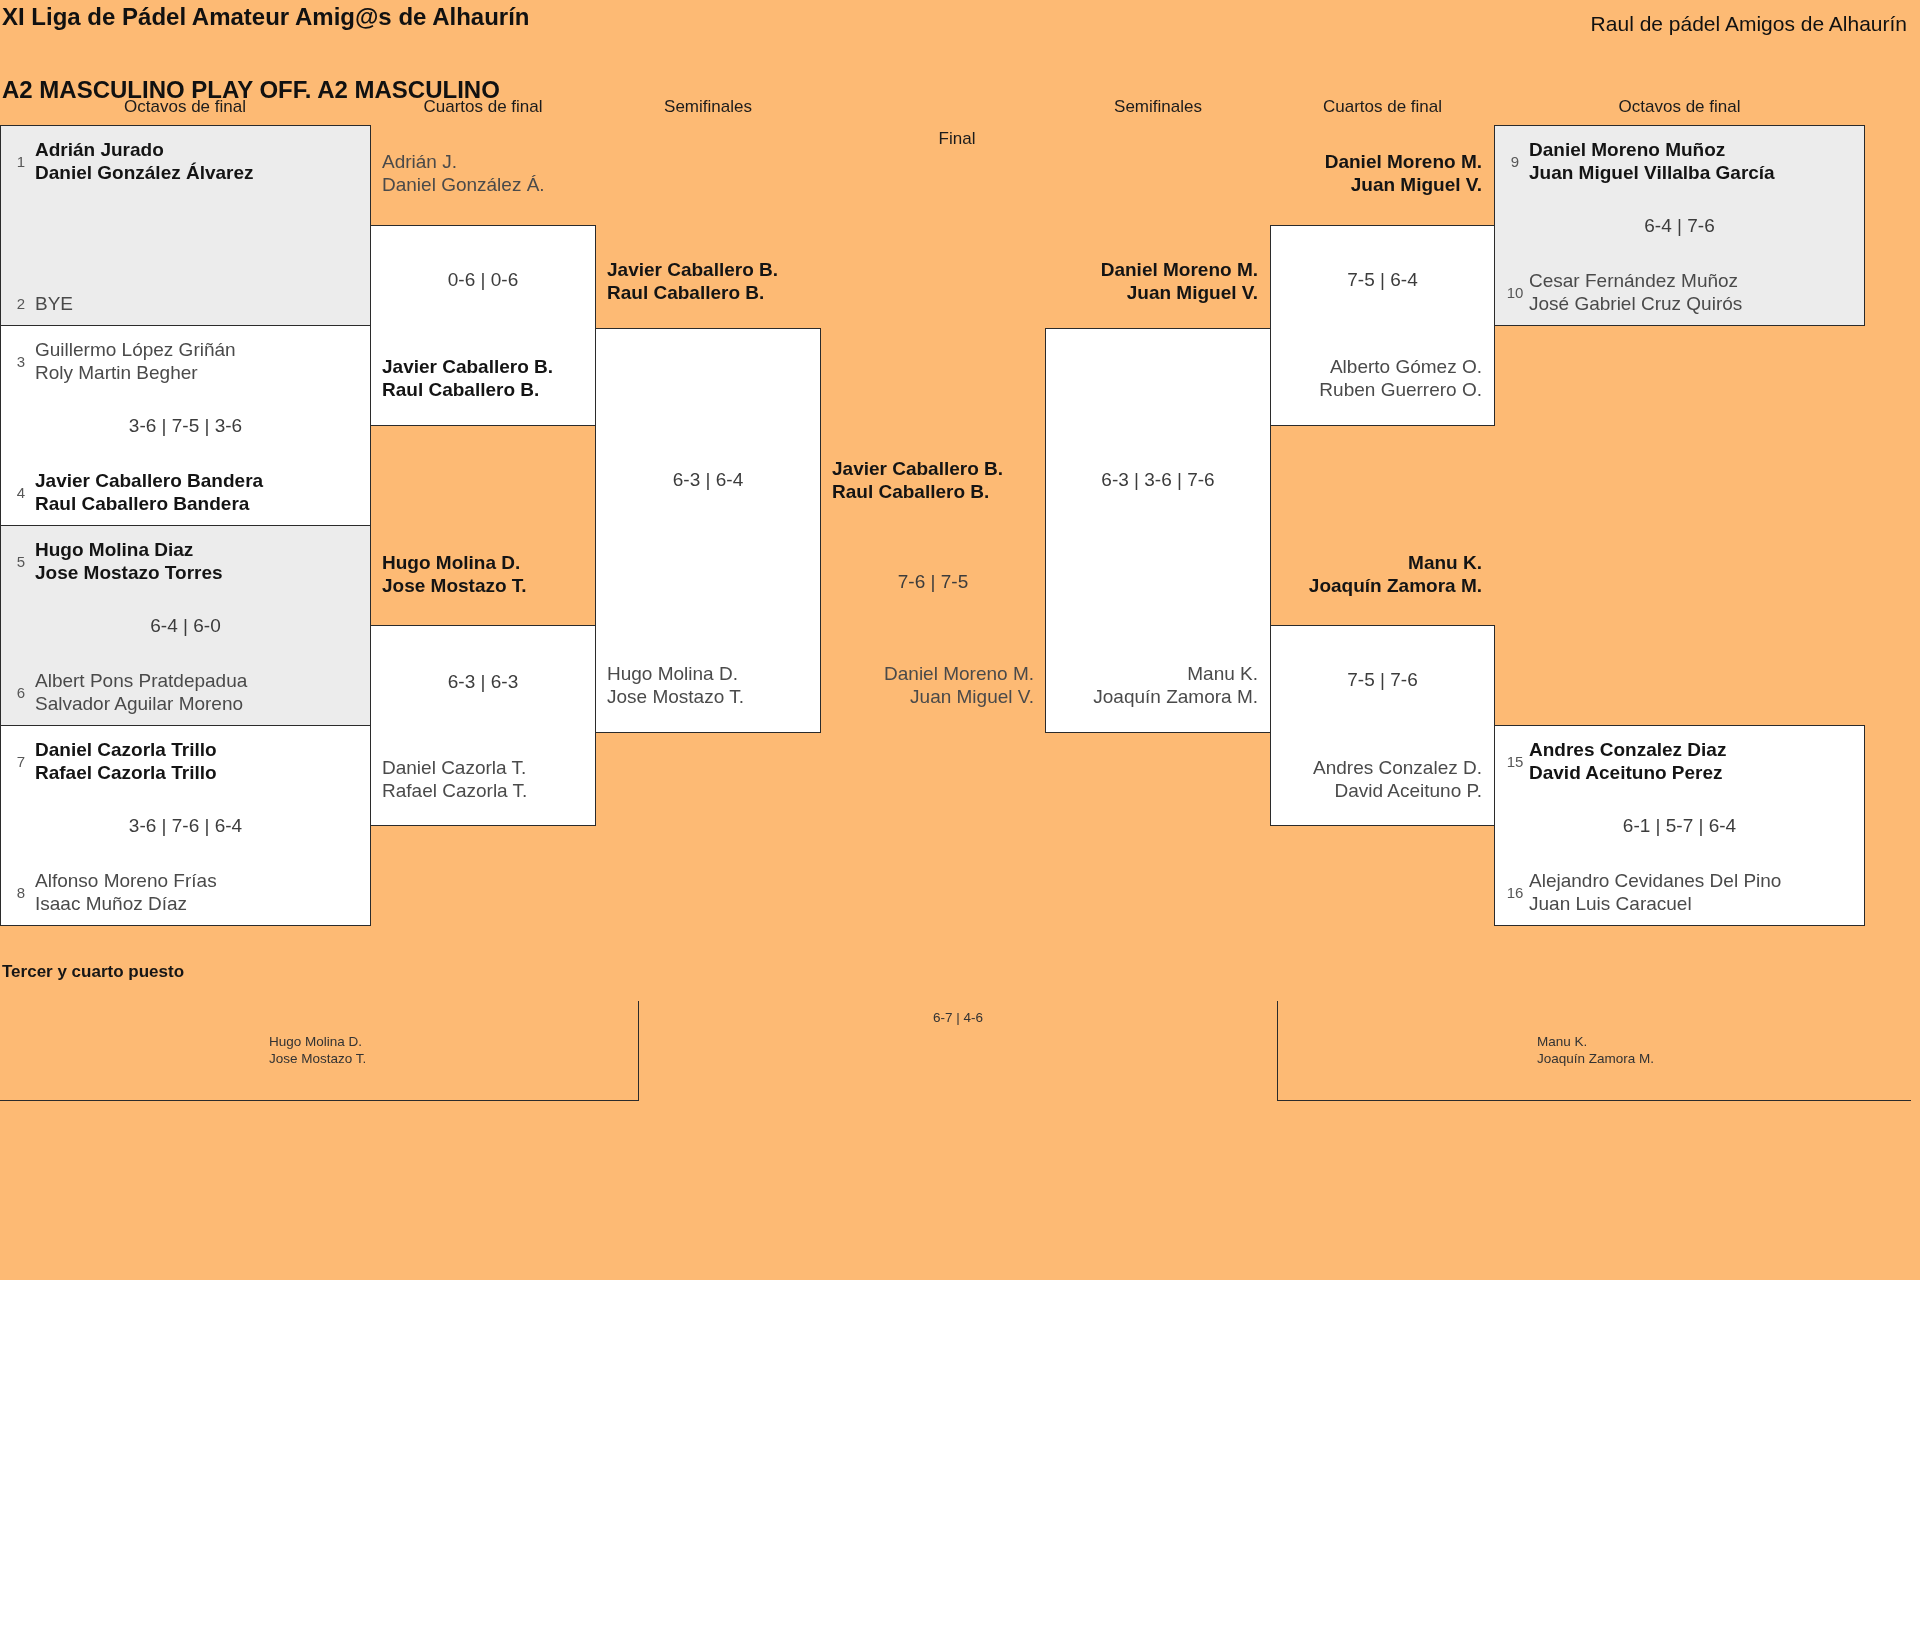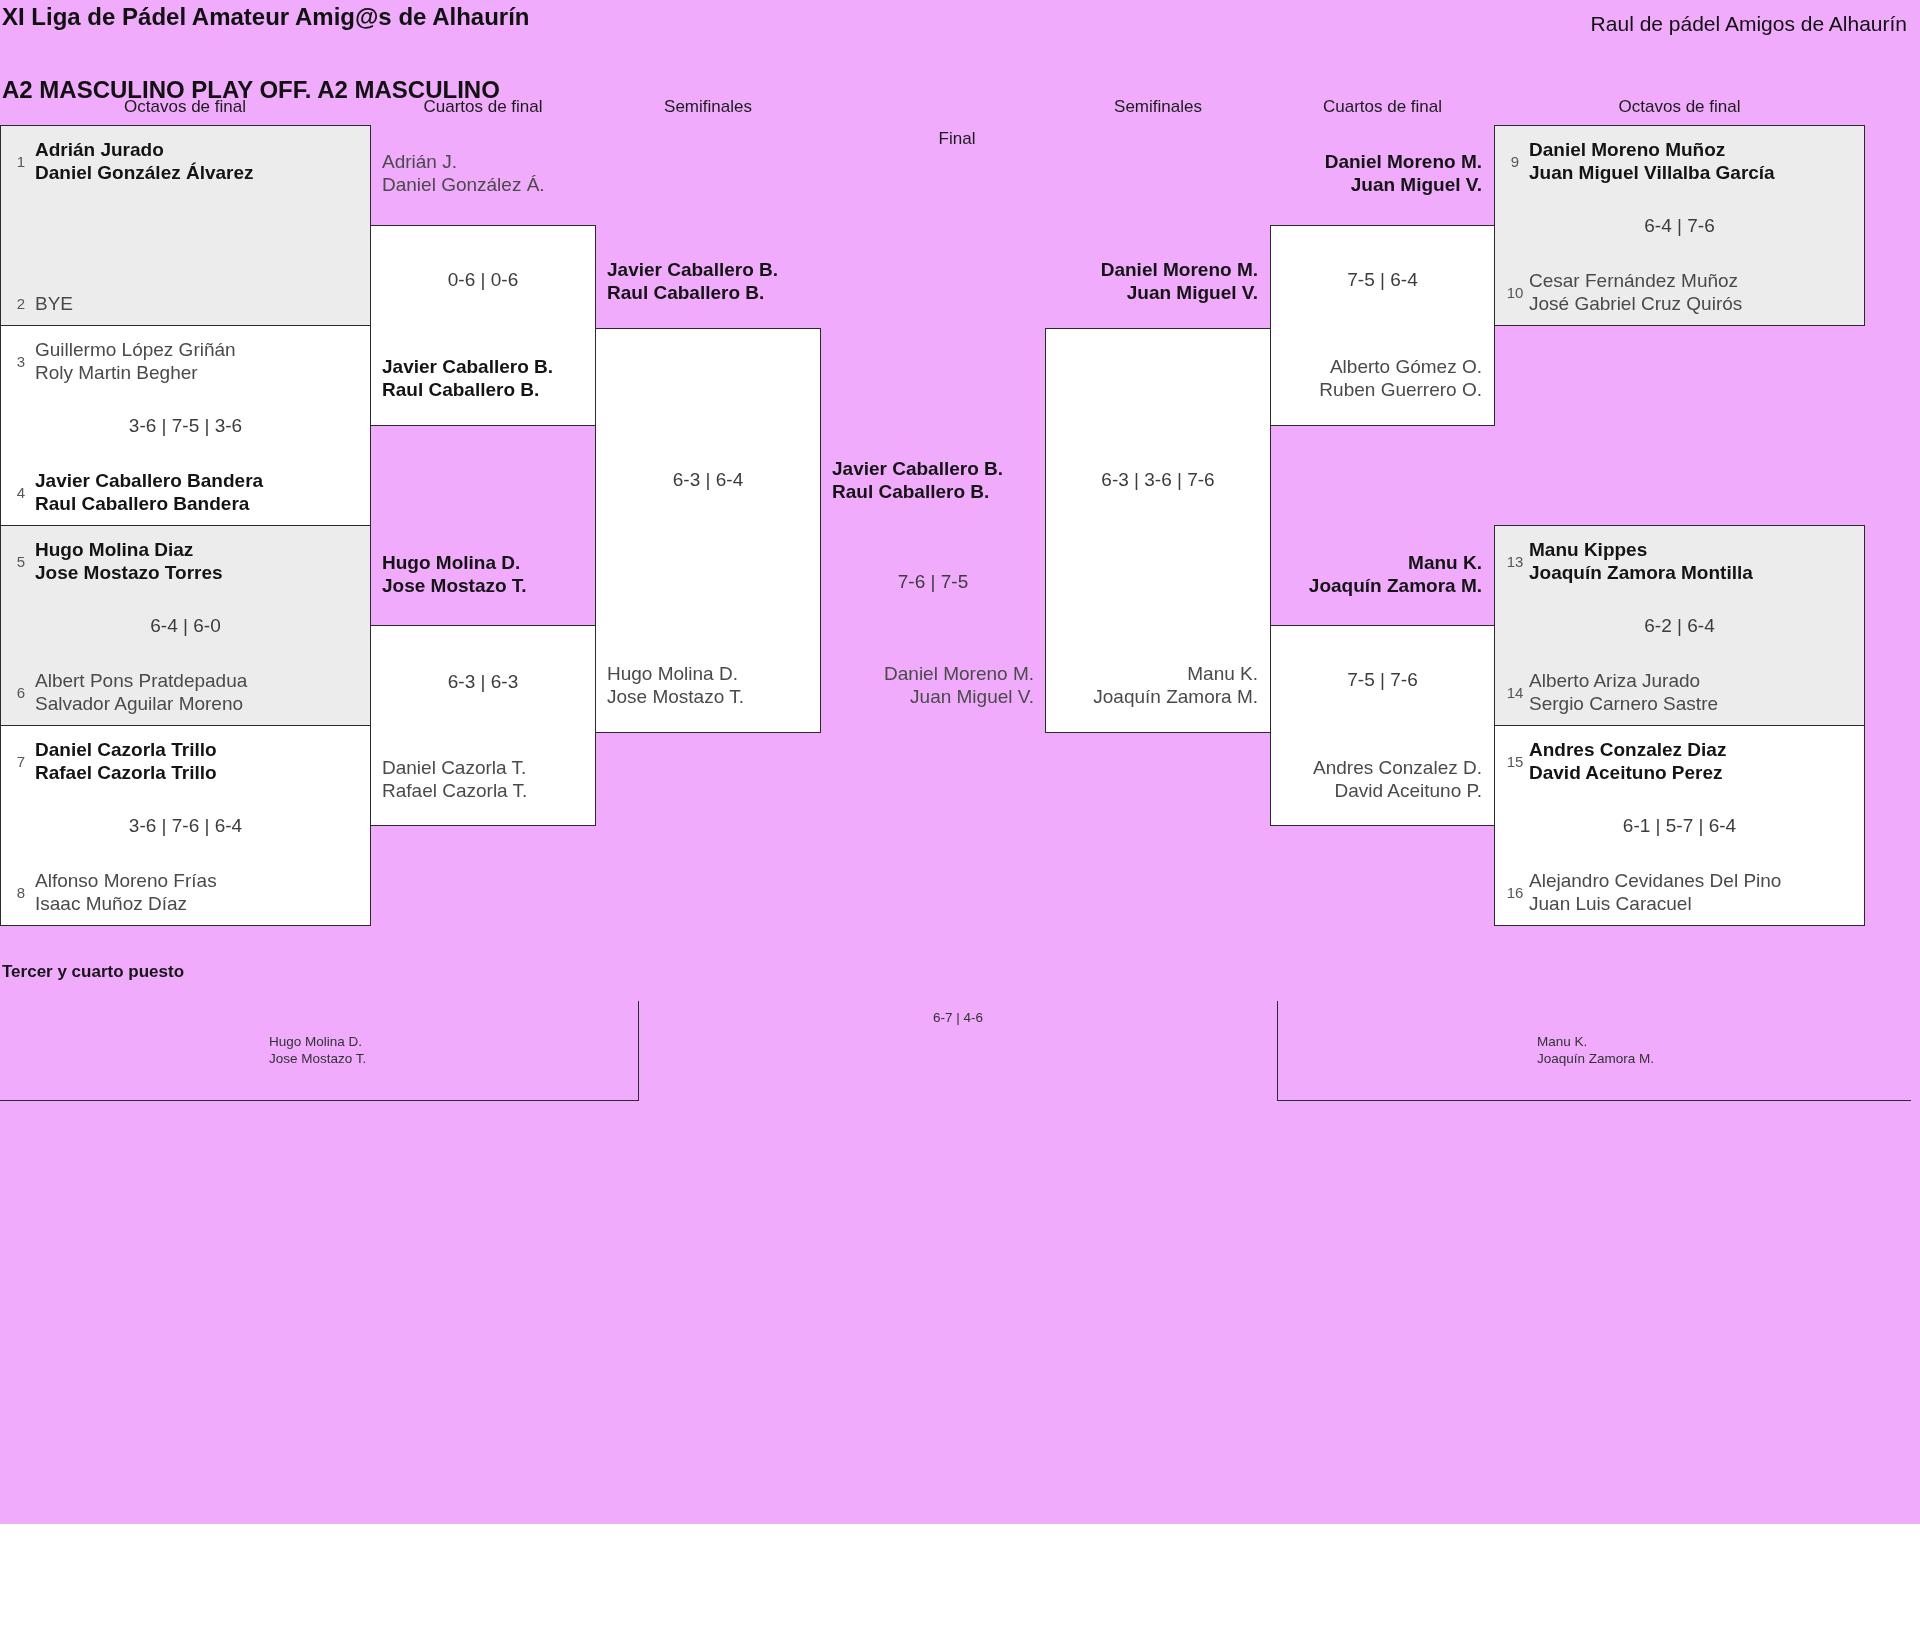--- a/index.html
+++ b/index.html
@@ -1,17 +1,17 @@
 <!DOCTYPE html>
 <html lang="es"><head>
 <meta charset="utf-8">
 <style>
   html,body { margin:0; padding:0; background:#fff; }
   body { font-family:"Liberation Sans", sans-serif; color:#1e1e1e; }
-  .page { position:relative; width:1920px; height:1524px; background:#f0abfc; overflow:hidden; }
+  .page { position:relative; width:1920px; height:1280px; background:#fdba74; overflow:hidden; }
 
   .title { position:absolute; left:2px; font-size:24px; font-weight:700; color:#111; white-space:nowrap; }
   .title-right { position:absolute; right:13px; top:12px; font-size:21px; font-weight:400; color:#111; white-space:nowrap; }
 
   .round-header { position:absolute; top:97px; font-size:17px; font-weight:500; color:#1c1c1c; text-align:center; }
 
   .box { position:absolute; border:1px solid #2b2b2b; box-sizing:border-box; background:#fff; }
   .box.shaded { background:#ececec; }
 
   
@@ -137,37 +137,20 @@
     <div class="row bot">
       <span class="seed">10</span>
       <span class="names">
         <span class="ln">Cesar Fernández Muñoz</span>
         <span class="ln">José Gabriel Cruz Quirós</span>
       </span>
     </div>
   </div>
 
 
-  <div class="box obox shaded" style="left:1494px;top:525px;">
-    <div class="row top">
-      <span class="seed">13</span>
-      <span class="names bold">
-        <span class="ln">Manu Kippes</span>
-        <span class="ln">Joaquín Zamora Montilla</span>
-      </span>
-    </div>
-    <div class="mid-score">6-2 | 6-4</div>
-    <div class="row bot">
-      <span class="seed">14</span>
-      <span class="names">
-        <span class="ln">Alberto Ariza Jurado</span>
-        <span class="ln">Sergio Carnero Sastre</span>
-      </span>
-    </div>
-  </div>
 
   <div class="box obox" style="left:1494px;top:725px;">
     <div class="row top">
       <span class="seed">15</span>
       <span class="names bold">
         <span class="ln">Andres Conzalez Diaz</span>
         <span class="ln">David Aceituno Perez</span>
       </span>
     </div>
     <div class="mid-score">6-1 | 5-7 | 6-4</div>

